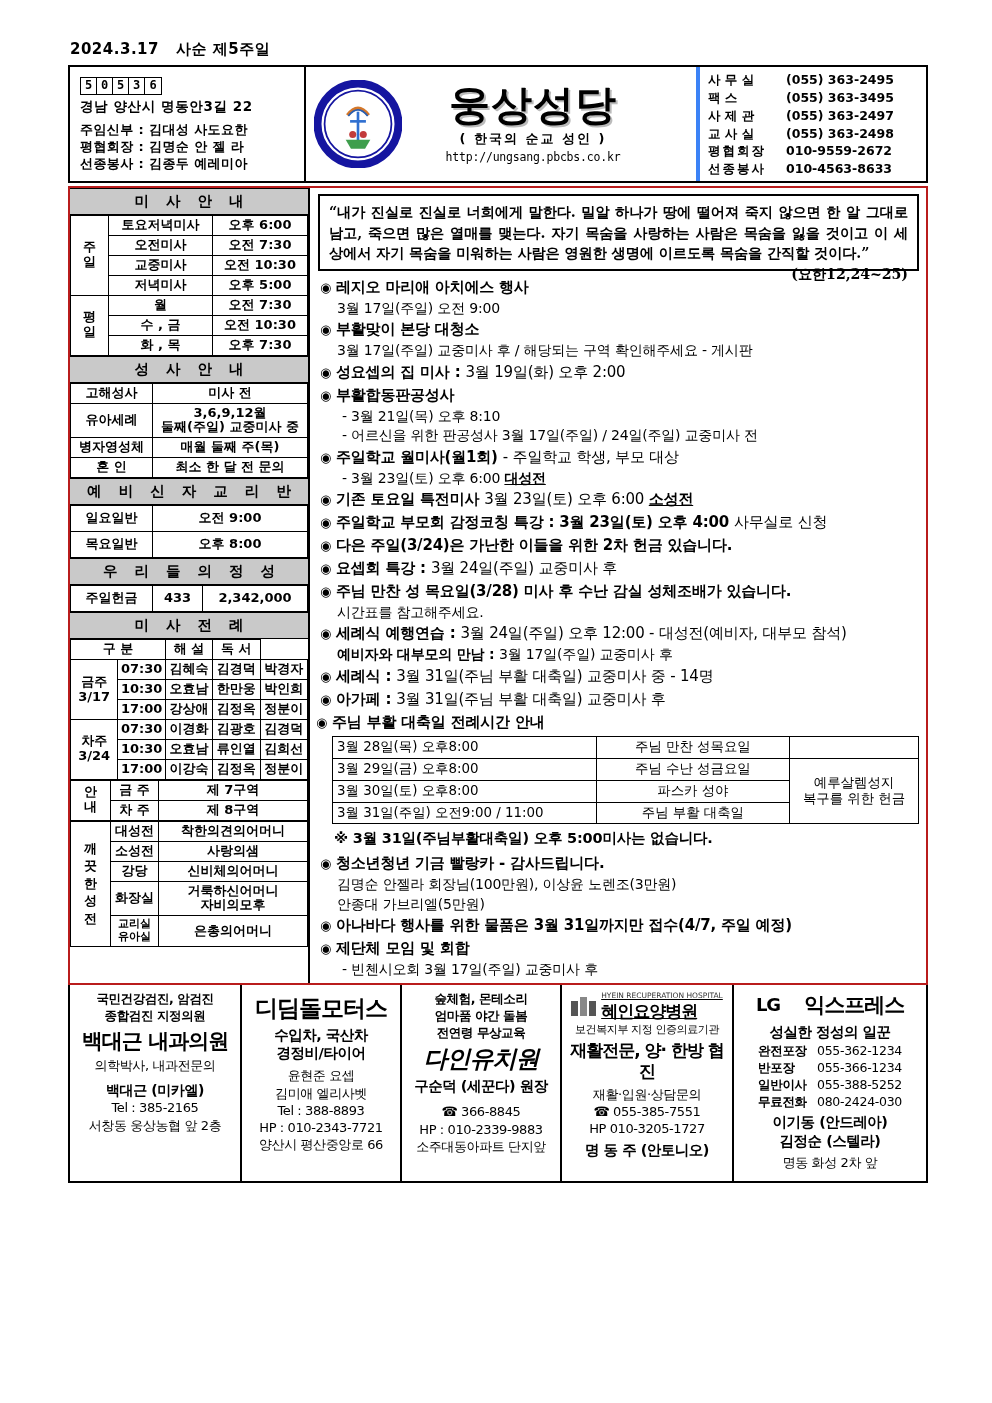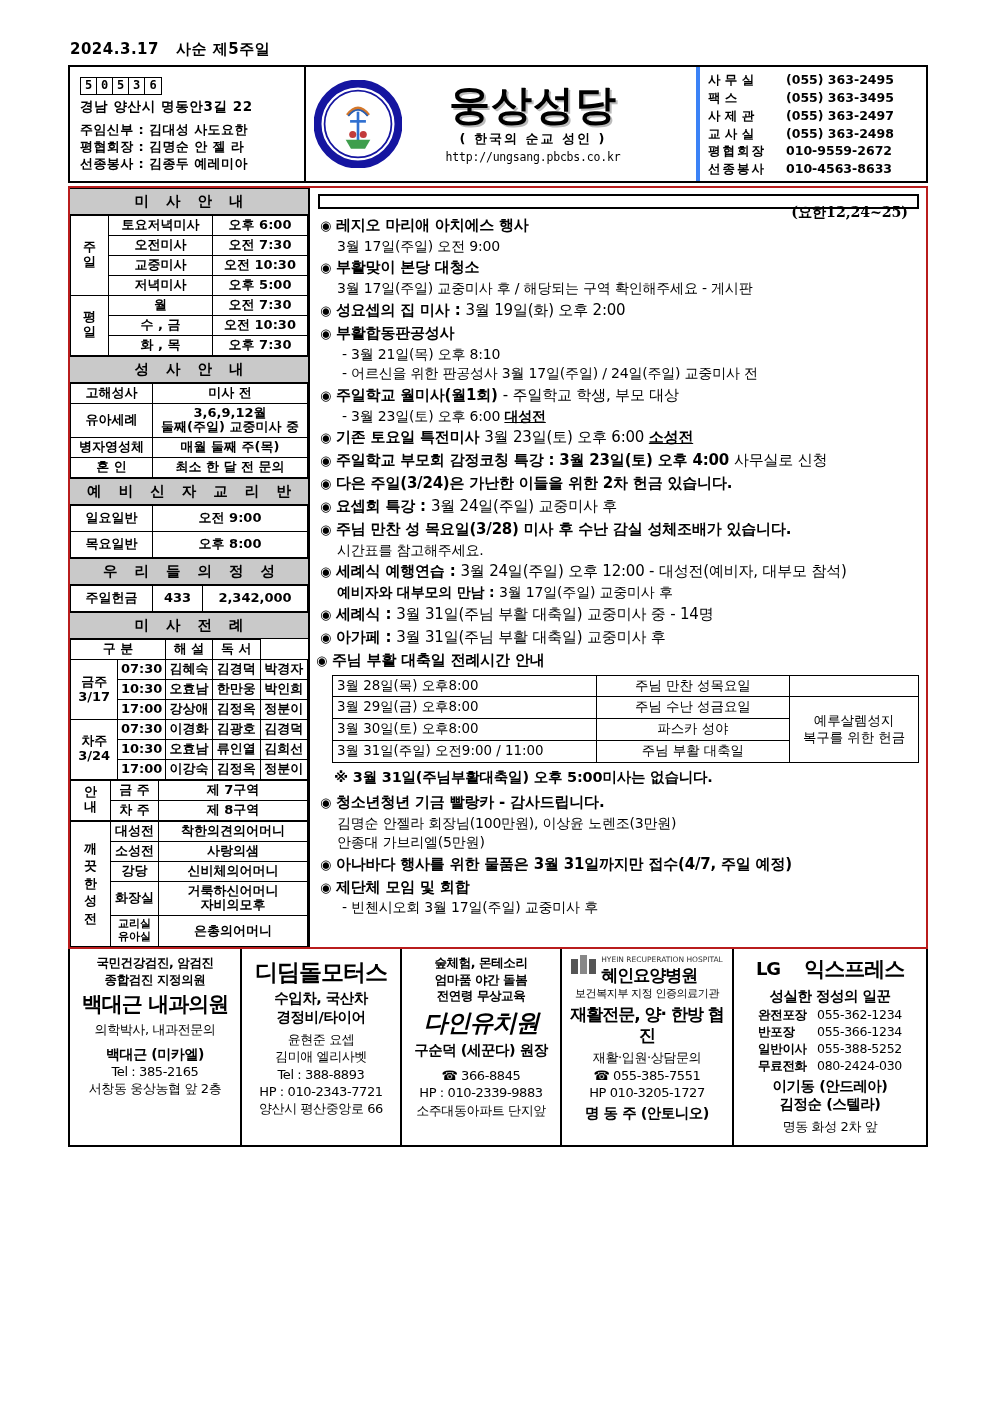--- a/index.html
+++ b/index.html
@@ -306,21 +306,21 @@
   .lg-row {
     display: flex; align-items: center; justify-content: center;
     gap: 24px; margin-bottom: 4px;
   }
   .lg-mark {
     font-family: "DejaVu Sans", sans-serif;
     font-size: 18px; font-weight: bold;
     letter-spacing: -1px;
   }
   .hyein-row {
-    display: flex; align-items: flex-start; justify-content: center; gap: 5px;
+    display: flex; align-items: center; justify-content: center; gap: 5px; text-decoration: underline;
   }
   .hyein-bars { display: flex; gap: 2px; align-items: flex-end; }
   .hyein-bars i {
     display: block; width: 7px; background: #555;
   }
   .hy-eng { font-size: 7.5px; letter-spacing: 0px; color: #333; display:block; text-align:left;}
   .price-table {
     display: inline-block;
     font-size: 12.5px;
     line-height: 1.36;
@@ -577,20 +577,21 @@
      <td>은총의어머니</td>
    </tr>
           </tbody>
       </table>
 
     </div>
 
     <div class="col-right">
 
       <div class="quote-box">
+        <span>“내가 진실로 진실로 너희에게 말한다. 밀알 하나가 땅에 떨어져 죽지 않으면 한 알 그대로 남고, 죽으면 많은 열매를 맺는다. 자기 목숨을 사랑하는 사람은 목숨을 잃을 것이고 이 세상에서 자기 목숨을 미워하는 사람은 영원한 생명에 이르도록 목숨을 간직할 것이다.”</span>
         <span class="quote-cite">(요한12,24~25)</span>
       </div>
 
       <div class="ann" id="ann1">
           <div class="ann-item">
        <div class="bullet">◉</div>
        <div class="ann-body">
          <div class="ann-title"><b>레지오 마리애 아치에스 행사</b></div>
          <div class="ann-sub">3월 17일(주일) 오전 9:00</div>
        </div>

